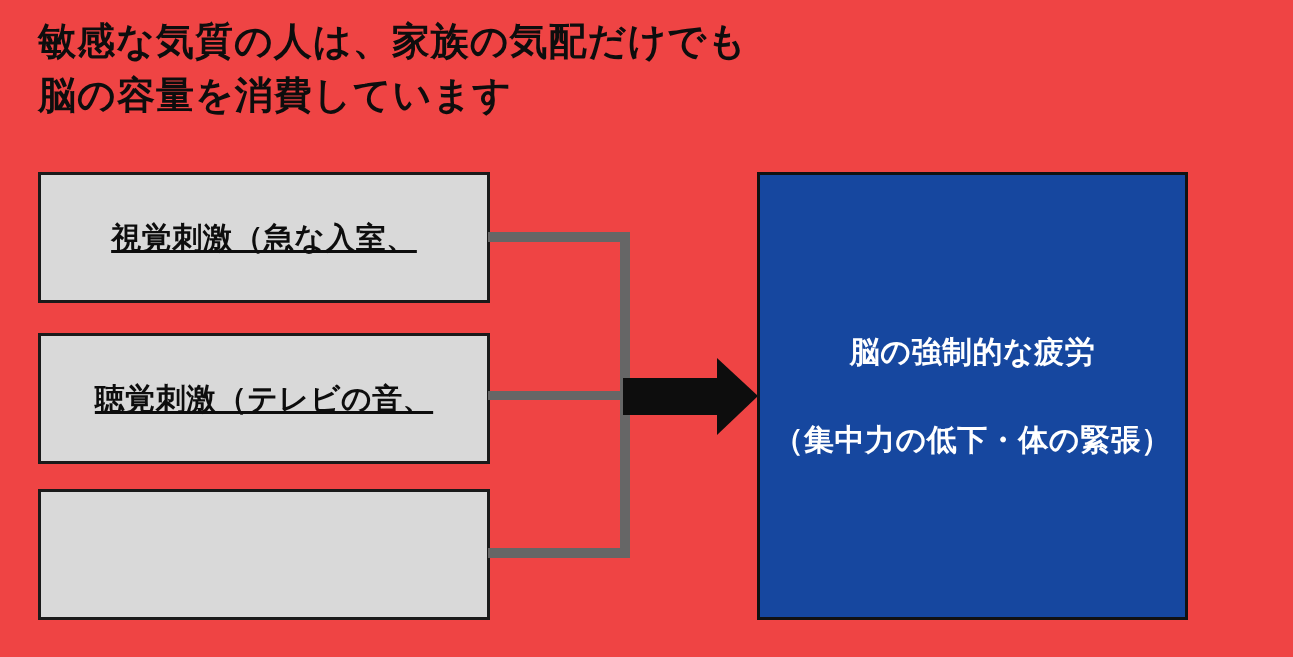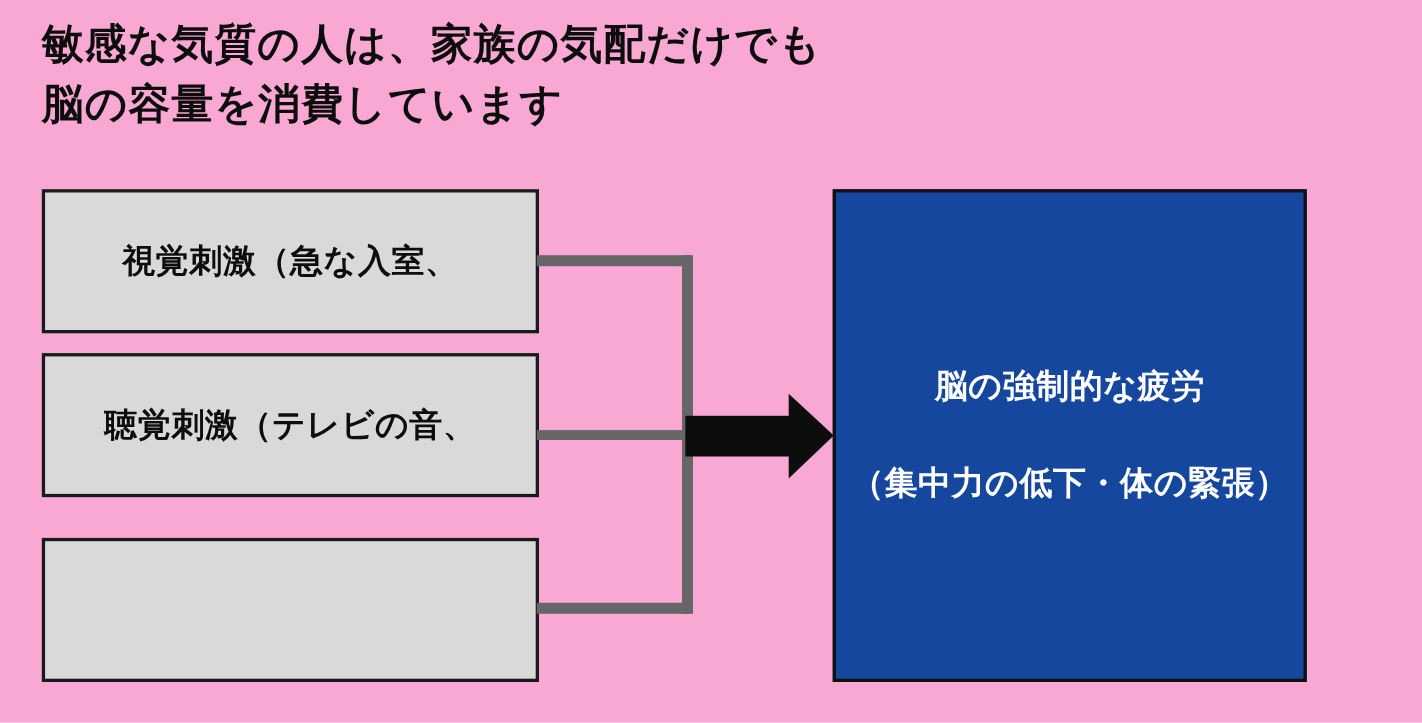--- a/index.html
+++ b/index.html
@@ -5,21 +5,21 @@
   * { margin: 0; padding: 0; box-sizing: border-box; }
   html, body { background: #ffffff; }
   body {
     font-family: "Liberation Sans", "DejaVu Sans", sans-serif;
     font-weight: bold;
   }
   .canvas {
     position: relative;
     width: 1293px;
     height: 657px;
-    background: #f9a8d4;
+    background: #ef4444;
     overflow: hidden;
   }
   .title {
     position: absolute;
     left: 38px;
     top: 14px;
     font-size: 38px;
     line-height: 1.43;
     color: #0d0d0d;
     letter-spacing: 1px;
@@ -33,23 +33,24 @@
     border: 3px solid #1a1a1a;
     display: flex;
     flex-direction: column;
     align-items: center;
     justify-content: center;
     text-align: center;
     font-size: 30px;
     line-height: 1.45;
     color: #0d0d0d;
     letter-spacing: 0.5px;
+    text-decoration: underline;
   }
   .stim-box.b1 { top: 172px; }
-  .stim-box.b2 { top: 321px; text-align: center; }
+  .stim-box.b2 { top: 333px; text-align: center; }
   .stim-box.b3 { top: 489px; font-size: 29px; }
   .result-box {
     position: absolute;
     left: 757px;
     top: 172px;
     width: 431px;
     height: 448px;
     background: #16479f;
     border: 3px solid #111111;
     display: flex;

